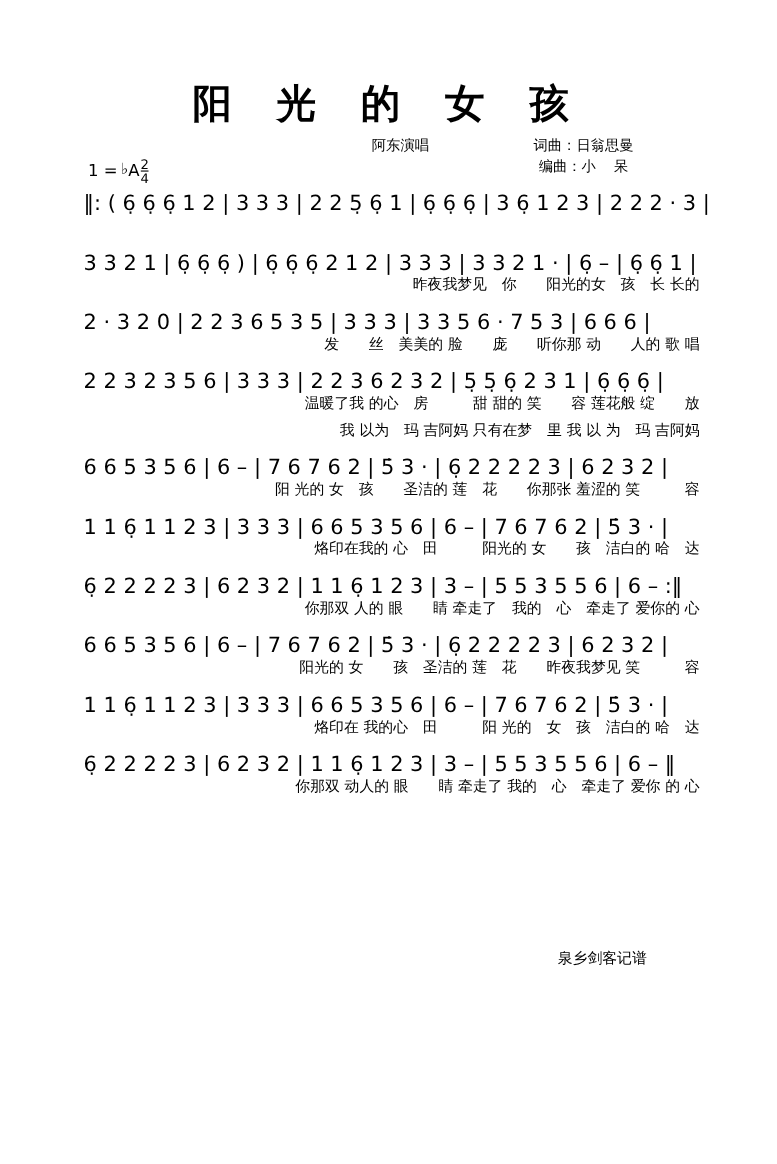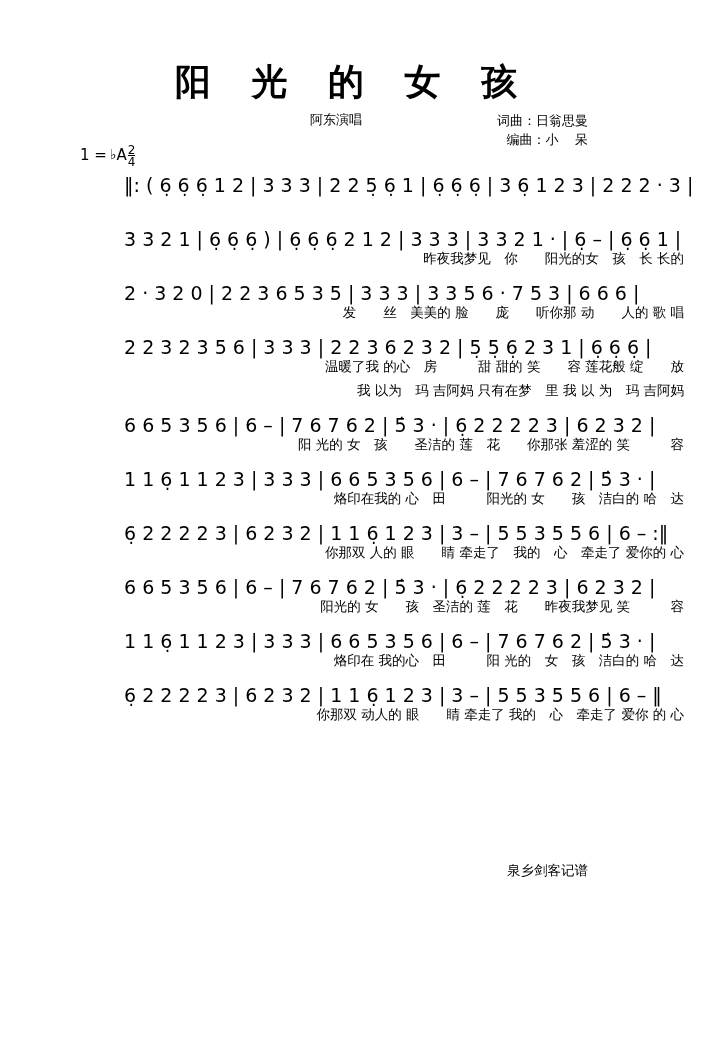--- a/index.html
+++ b/index.html
@@ -15,49 +15,49 @@
     color: #000000;
     overflow: hidden;
   }
 
   .sheet {
     position: absolute;
     left: 0; top: 0;
     width: 706px;
     height: 1058px;
     box-sizing: border-box;
-    padding: 0;
+    padding: 12px;
   }
 
   
   .title {
     text-align: center;
     font-size: 36px;
     font-weight: bold;
     letter-spacing: 14px;
     margin-top: 58px;
     font-family: "DejaVu Sans", "Liberation Sans", sans-serif;
   }
   .header-credits {
     position: relative;
     height: 50px;
     margin-top: 4px;
   }
   .singer {
     position: absolute;
-    left: 310px;
+    left: 326px;
     top: 0px;
     font-size: 13px;
   }
   .credit-block {
     position: absolute;
     right: 118px;
     top: 0px;
     font-size: 13px;
-    text-align: right;
+    text-align: center;
     line-height: 19px;
   }
   .credit-line { white-space: pre; }
 
   
   .keymeter {
     position: absolute;
     left: 80px;
     top: 146px;
     font-size: 15px;
@@ -79,21 +79,20 @@
   }
   .meter .num { display:block; }
   .meter .den { display:block; border-top: 1px solid #000; padding-top:1px; }
 
   
   .staff {
     position: absolute;
     left: 76px;
     top: 166px;
     width: 560px;
-    margin-left: 48px;
   }
   .sysline {
     position: relative;
     width: 560px;
     margin-bottom: 0px;
   }
   .noterow {
     display: flex;
     align-items: flex-end;
     height: 30px;

